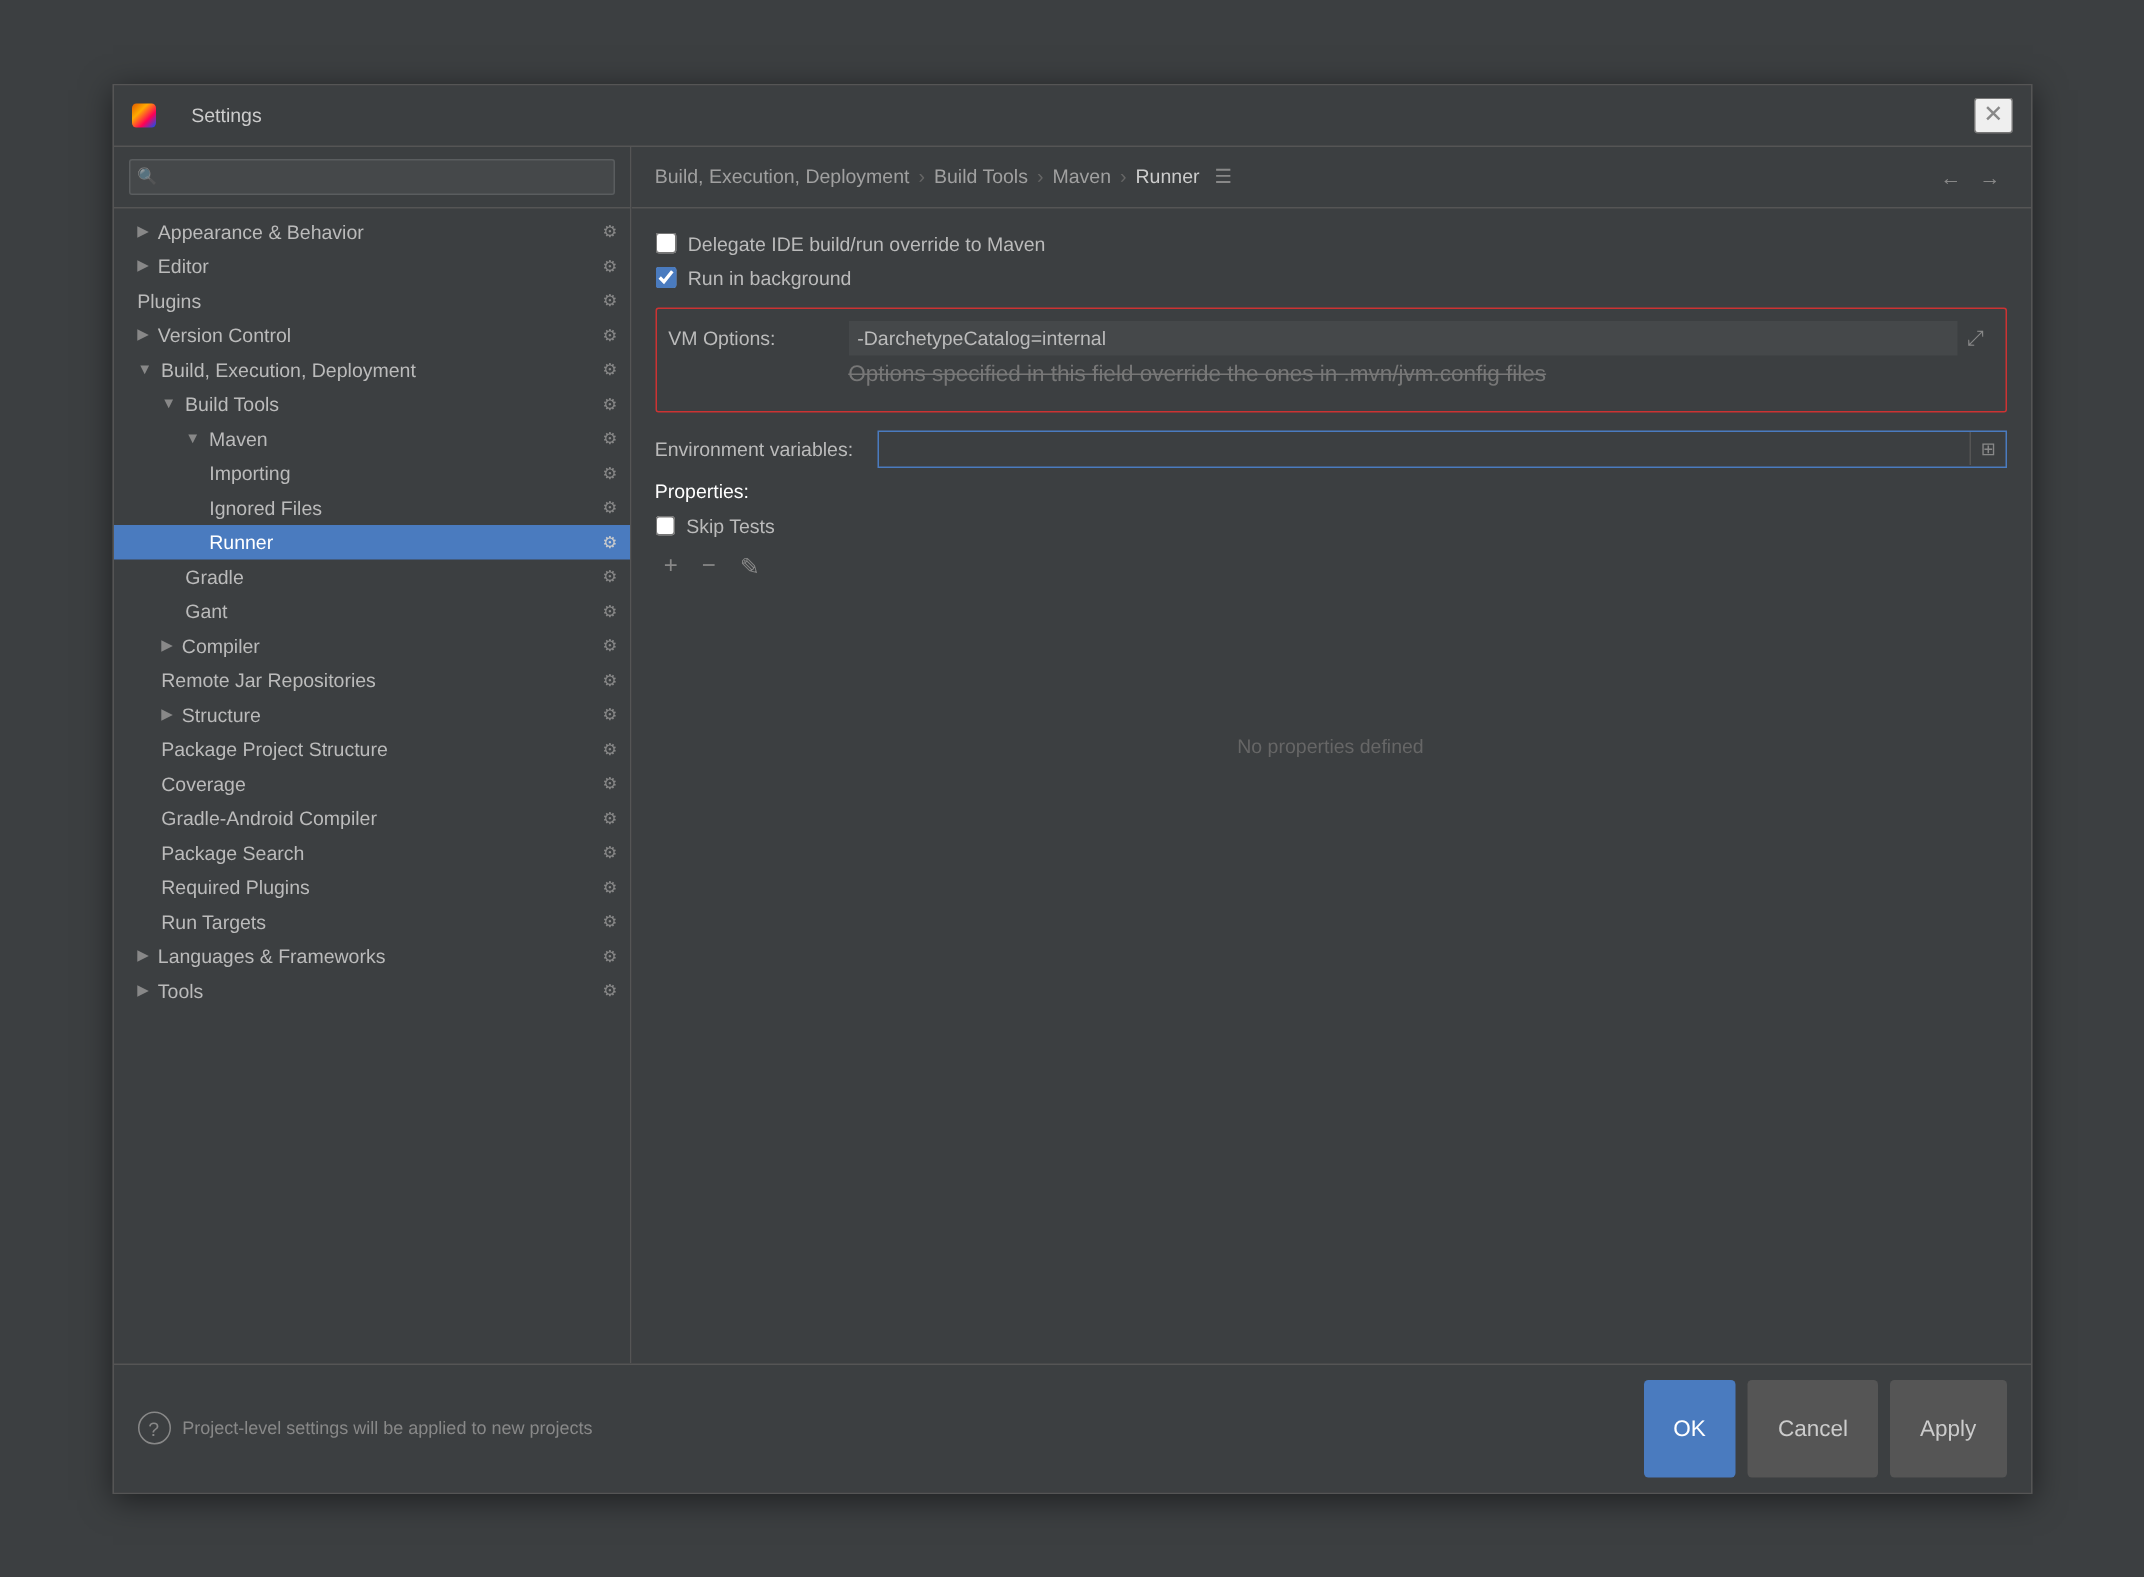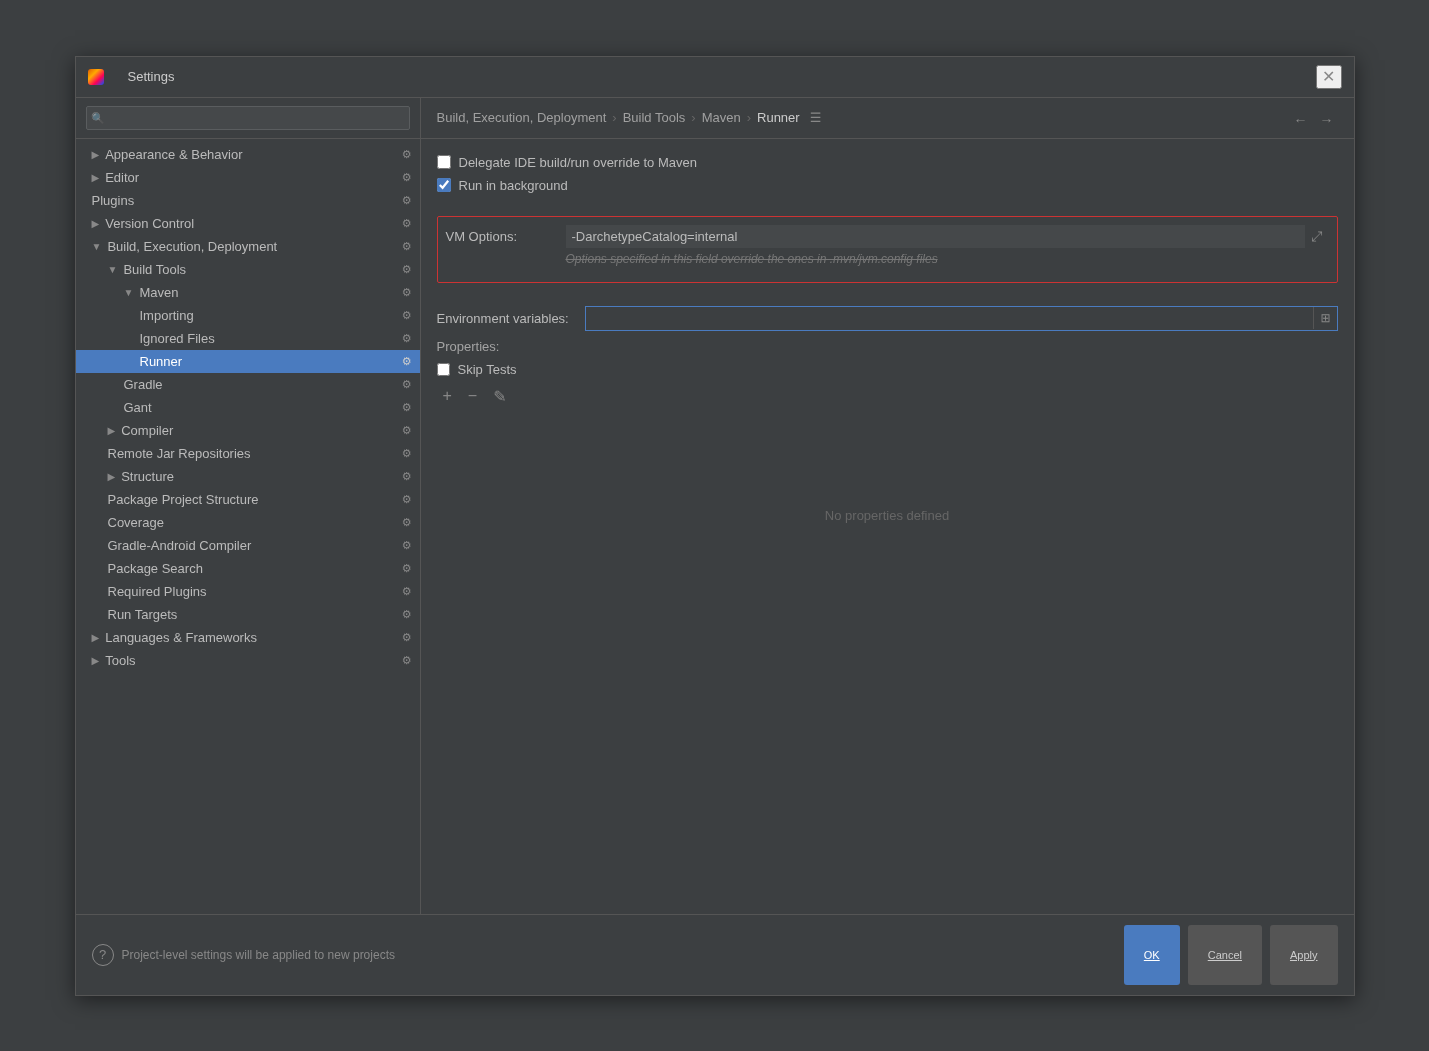--- a/index.html
+++ b/index.html
@@ -194,21 +194,21 @@
     }
     .checkbox-label {
       color: #bbbbbb;
       font-size: 13px;
     }
     
     .vm-section {
       border: 1px solid #cc3333;
       border-radius: 2px;
       padding: 8px;
-      margin: 23px 0;
+      margin: 12px 0;
     }
     .vm-row {
       display: flex;
       align-items: center;
       margin-bottom: 4px;
     }
     .vm-label {
       width: 120px;
       color: #bbbbbb;
       font-size: 13px;
@@ -226,25 +226,24 @@
     }
     .vm-expand-btn {
       background: none;
       border: none;
       color: #888;
       cursor: pointer;
       font-size: 14px;
       padding: 2px 6px;
     }
     .vm-hint {
-      font-size: 12px;
+      font-size: 15px;
       color: #777;
       margin-left: 120px;
       margin-bottom: 8px;
-      font-style: italic;
       text-decoration: line-through;
     }
     .jre-row {
       display: flex;
       align-items: center;
     }
     .jre-select {
       flex: 1;
       background: #45484a;
       border: 1px solid #5a5d5f;
@@ -303,21 +302,21 @@
       background: none;
       border: none;
       border-left: 1px solid #555;
       color: #888;
       cursor: pointer;
       padding: 4px 6px;
       font-size: 12px;
     }
     
     .properties-header {
-      color: #a3a3a3;
+      color: #ffffff;
       font-size: 13px;
       margin-bottom: 8px;
     }
     .skip-tests-row {
       display: flex;
       align-items: center;
       gap: 8px;
       margin-bottom: 8px;
     }
     .toolbar-row {
@@ -376,23 +375,22 @@
     }
     .bottom-right {
       display: flex;
       gap: 8px;
     }
     .btn {
       padding: 24px 20px;
       border: none;
       border-radius: 3px;
       cursor: pointer;
-      font-size: 11px;
+      font-size: 15px;
       font-family: inherit;
-      text-decoration: underline;
     }
     .btn-primary {
       background: #4a7bbf;
       color: #ffffff;
     }
     .btn-secondary {
       background: #555555;
       color: #cccccc;
     }
     .scrollbar-stub::-webkit-scrollbar { width: 8px; }

